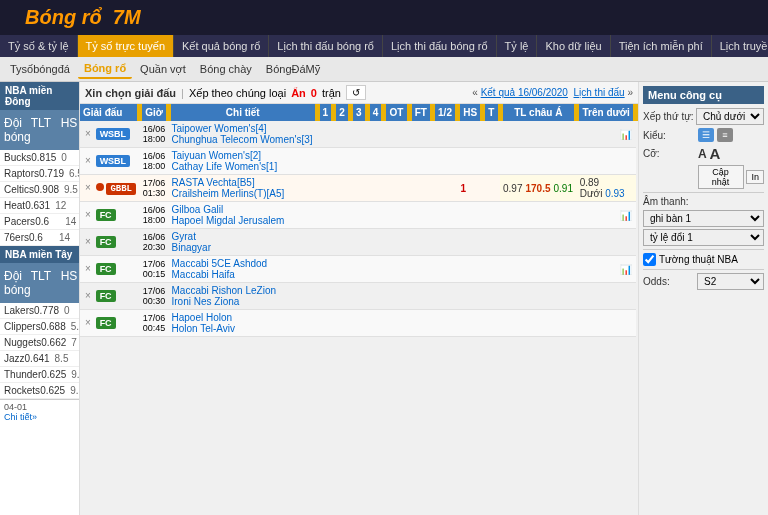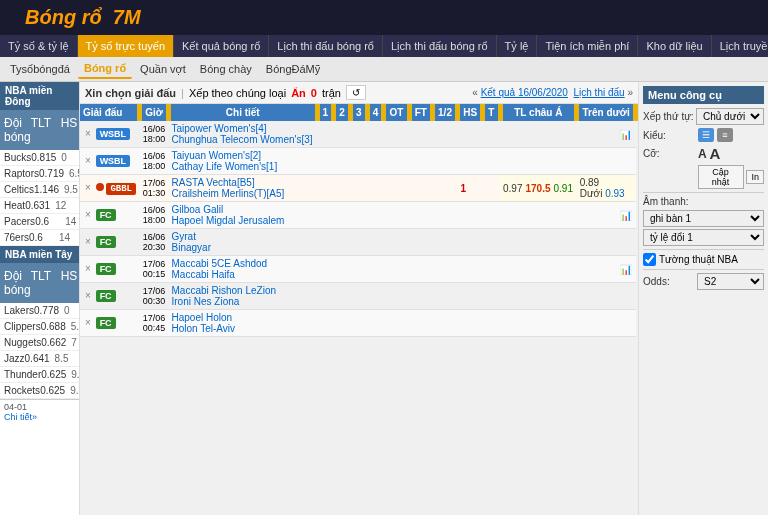--- a/index.html
+++ b/index.html
@@ -92,22 +92,22 @@
     </div>
   </div>
 
   <div class="nav">
     <div class="nav-item">Tỷ số &amp; tỷ lệ</div>
     <div class="nav-item active">Tỷ số trực tuyến</div>
     <div class="nav-item">Kết quả bóng rổ</div>
     <div class="nav-item">Lịch thi đấu bóng rổ</div>
     <div class="nav-item">Lịch thi đấu bóng rổ</div>
     <div class="nav-item">Tỷ lệ</div>
+    <div class="nav-item">Kho dữ liệu</div>
     <div class="nav-item">Tiện ích miễn phí</div>
-    <div class="nav-item">Kho dữ liệu</div>
     <div class="nav-item">Lịch truyền hình</div>
   </div>
 
   <div class="subnav">
     <div class="subnav-item">Tysốbóngđá</div>
     <div class="subnav-item active">Bóng rổ</div>
     <div class="subnav-item">Quần vợt</div>
     <div class="subnav-item">Bóng chày</div>
     <div class="subnav-item">BóngĐáMỹ</div>
   </div>
@@ -126,21 +126,21 @@
         <span class="sidebar-cell">0.815</span>
         <span class="sidebar-cell hs">0</span>
       </div>
       <div class="sidebar-row">
         <span class="sidebar-cell">Raptors</span>
         <span class="sidebar-cell">0.719</span>
         <span class="sidebar-cell hs">6.5</span>
       </div>
       <div class="sidebar-row">
         <span class="sidebar-cell">Celtics</span>
-        <span class="sidebar-cell">1.146</span>
+        <span class="sidebar-cell">0.908</span>
         <span class="sidebar-cell hs">9.5</span>
       </div>
       <div class="sidebar-row">
         <span class="sidebar-cell">Heat</span>
         <span class="sidebar-cell">0.631</span>
         <span class="sidebar-cell hs">12</span>
       </div>
       <div class="sidebar-row">
         <span class="sidebar-cell">Pacers</span>
         <span class="sidebar-cell">0.6</span>

